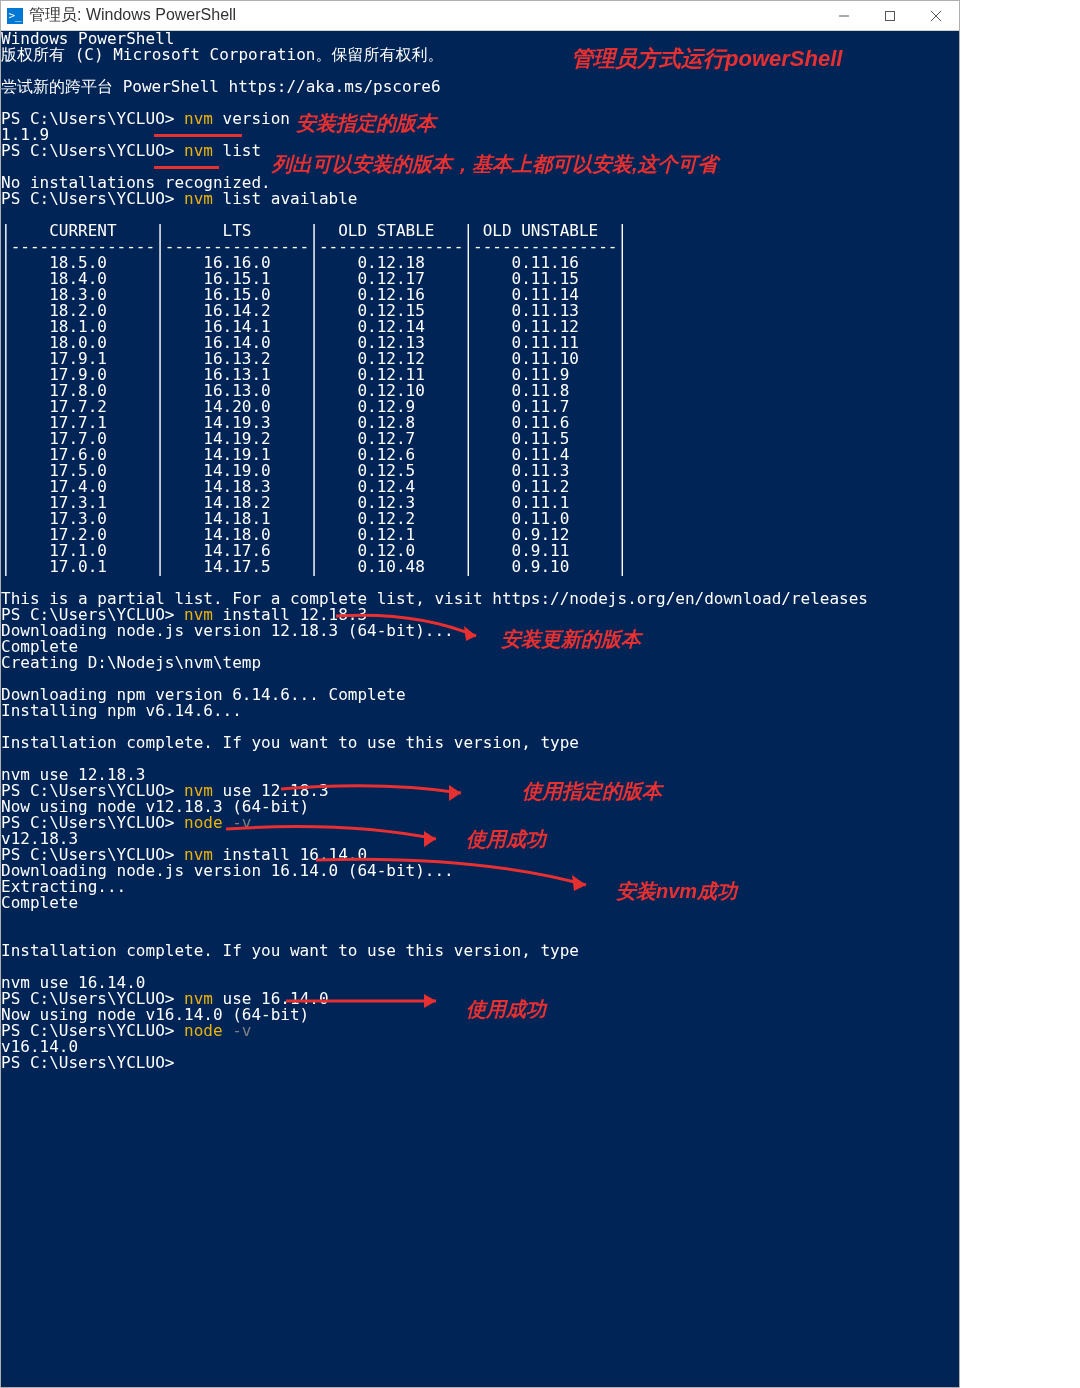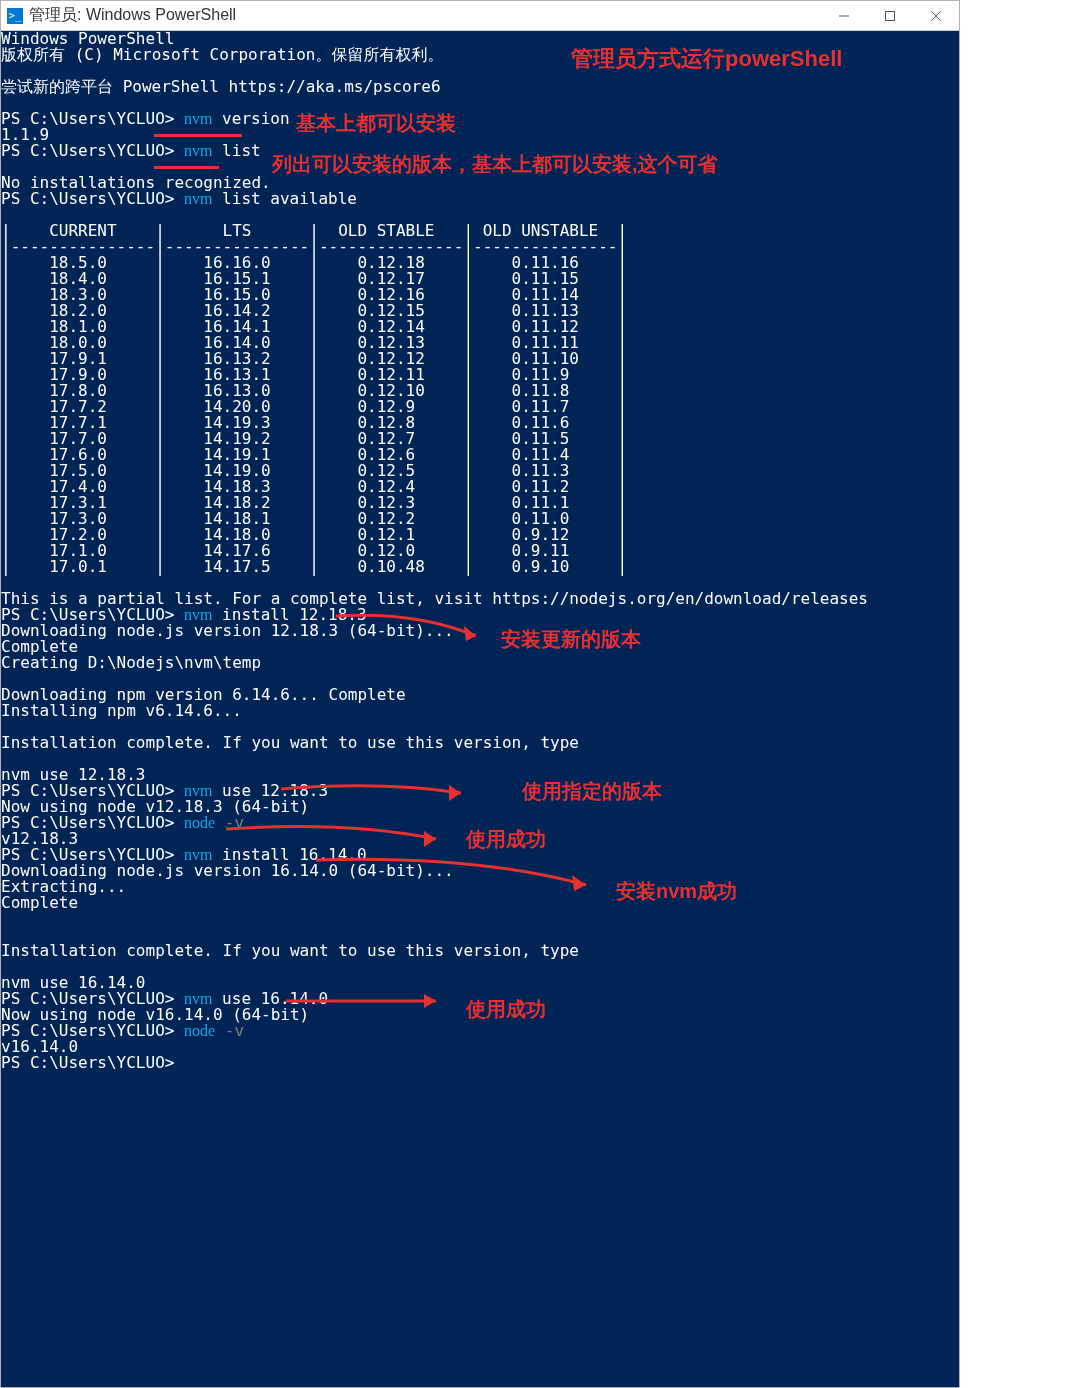--- a/index.html
+++ b/index.html
@@ -61,30 +61,31 @@
     padding: 0;
     overflow: hidden;
   }
   .term .scroll {
     position: absolute; inset: 0;
     padding: 0 0 0 0;
     letter-spacing: 0;
   }
   .s-white  { color: #ffffff; }
   .s-gray   { color: #808080; }
-  .s-yellow { color: #0ea5e9; font-family: Liberation Serif, serif; }
+  .s-yellow { color: #eab308; }
   .term .line { display:block; height:16px; }
 
   .anno {
     position: absolute;
     color: #e83030;
     font-family: "SimHei","Microsoft YaHei",sans-serif;
     font-weight: bold;
     font-size: 20px;
     white-space: nowrap;
+    font-style: italic;
   }
   .anno.big { font-size: 22px; }
   svg.arrow { position:absolute; pointer-events:none; }
   svg.arrow path, svg.arrow line { stroke: #e83030; stroke-width: 3; fill: none; }
   svg.arrow .head { fill: #e83030; stroke: none; }
 
   .underline-red {
     position:absolute; height:3px; background:#e83030;
   }
 </style>
@@ -118,21 +119,21 @@
 
   <div class="term">
     <div class="scroll" id="scroll"><span class="line"><span class="s-white">Windows PowerShell</span></span><span class="line"><span class="s-white">版权所有 (C) Microsoft Corporation。保留所有权利。</span></span><span class="line"></span><span class="line"><span class="s-white">尝试新的跨平台 PowerShell https://aka.ms/pscore6</span></span><span class="line"></span><span class="line"><span class="s-white">PS C:\Users\YCLUO&gt; </span><span class="s-yellow">nvm</span><span class="s-white"> version</span></span><span class="line"><span class="s-white">1.1.9</span></span><span class="line"><span class="s-white">PS C:\Users\YCLUO&gt; </span><span class="s-yellow">nvm</span><span class="s-white"> list</span></span><span class="line"></span><span class="line"><span class="s-white">No installations recognized.</span></span><span class="line"><span class="s-white">PS C:\Users\YCLUO&gt; </span><span class="s-yellow">nvm</span><span class="s-white"> list</span><span class="s-white"> available</span></span><span class="line"></span><span class="line"><span class="s-white">|    CURRENT    |      LTS      |  OLD STABLE   | OLD UNSTABLE  |</span></span><span class="line"><span class="s-white">|---------------|---------------|---------------|---------------|</span></span><span class="line"><span class="s-white">|    18.5.0     |    16.16.0    |    0.12.18    |    0.11.16    |</span></span><span class="line"><span class="s-white">|    18.4.0     |    16.15.1    |    0.12.17    |    0.11.15    |</span></span><span class="line"><span class="s-white">|    18.3.0     |    16.15.0    |    0.12.16    |    0.11.14    |</span></span><span class="line"><span class="s-white">|    18.2.0     |    16.14.2    |    0.12.15    |    0.11.13    |</span></span><span class="line"><span class="s-white">|    18.1.0     |    16.14.1    |    0.12.14    |    0.11.12    |</span></span><span class="line"><span class="s-white">|    18.0.0     |    16.14.0    |    0.12.13    |    0.11.11    |</span></span><span class="line"><span class="s-white">|    17.9.1     |    16.13.2    |    0.12.12    |    0.11.10    |</span></span><span class="line"><span class="s-white">|    17.9.0     |    16.13.1    |    0.12.11    |    0.11.9     |</span></span><span class="line"><span class="s-white">|    17.8.0     |    16.13.0    |    0.12.10    |    0.11.8     |</span></span><span class="line"><span class="s-white">|    17.7.2     |    14.20.0    |    0.12.9     |    0.11.7     |</span></span><span class="line"><span class="s-white">|    17.7.1     |    14.19.3    |    0.12.8     |    0.11.6     |</span></span><span class="line"><span class="s-white">|    17.7.0     |    14.19.2    |    0.12.7     |    0.11.5     |</span></span><span class="line"><span class="s-white">|    17.6.0     |    14.19.1    |    0.12.6     |    0.11.4     |</span></span><span class="line"><span class="s-white">|    17.5.0     |    14.19.0    |    0.12.5     |    0.11.3     |</span></span><span class="line"><span class="s-white">|    17.4.0     |    14.18.3    |    0.12.4     |    0.11.2     |</span></span><span class="line"><span class="s-white">|    17.3.1     |    14.18.2    |    0.12.3     |    0.11.1     |</span></span><span class="line"><span class="s-white">|    17.3.0     |    14.18.1    |    0.12.2     |    0.11.0     |</span></span><span class="line"><span class="s-white">|    17.2.0     |    14.18.0    |    0.12.1     |    0.9.12     |</span></span><span class="line"><span class="s-white">|    17.1.0     |    14.17.6    |    0.12.0     |    0.9.11     |</span></span><span class="line"><span class="s-white">|    17.0.1     |    14.17.5    |    0.10.48    |    0.9.10     |</span></span><span class="line"></span><span class="line"><span class="s-white">This is a partial list. For a complete list, visit https://nodejs.org/en/download/releases</span></span><span class="line"><span class="s-white">PS C:\Users\YCLUO&gt; </span><span class="s-yellow">nvm</span><span class="s-white"> install</span><span class="s-white"> 12.18.3</span></span><span class="line"><span class="s-white">Downloading node.js version 12.18.3 (64-bit)...</span></span><span class="line"><span class="s-white">Complete</span></span><span class="line"><span class="s-white">Creating D:\Nodejs\nvm\temp</span></span><span class="line"></span><span class="line"><span class="s-white">Downloading npm version 6.14.6... Complete</span></span><span class="line"><span class="s-white">Installing npm v6.14.6...</span></span><span class="line"></span><span class="line"><span class="s-white">Installation complete. If you want to use this version, type</span></span><span class="line"></span><span class="line"><span class="s-white">nvm use 12.18.3</span></span><span class="line"><span class="s-white">PS C:\Users\YCLUO&gt; </span><span class="s-yellow">nvm</span><span class="s-white"> use</span><span class="s-white"> 12.18.3</span></span><span class="line"><span class="s-white">Now using node v12.18.3 (64-bit)</span></span><span class="line"><span class="s-white">PS C:\Users\YCLUO&gt; </span><span class="s-yellow">node</span><span class="s-gray"> -v</span></span><span class="line"><span class="s-white">v12.18.3</span></span><span class="line"><span class="s-white">PS C:\Users\YCLUO&gt; </span><span class="s-yellow">nvm</span><span class="s-white"> install</span><span class="s-white"> 16.14.0</span></span><span class="line"><span class="s-white">Downloading node.js version 16.14.0 (64-bit)...</span></span><span class="line"><span class="s-white">Extracting...</span></span><span class="line"><span class="s-white">Complete</span></span><span class="line"></span><span class="line"></span><span class="line"><span class="s-white">Installation complete. If you want to use this version, type</span></span><span class="line"></span><span class="line"><span class="s-white">nvm use 16.14.0</span></span><span class="line"><span class="s-white">PS C:\Users\YCLUO&gt; </span><span class="s-yellow">nvm</span><span class="s-white"> use</span><span class="s-white"> 16.14.0</span></span><span class="line"><span class="s-white">Now using node v16.14.0 (64-bit)</span></span><span class="line"><span class="s-white">PS C:\Users\YCLUO&gt; </span><span class="s-yellow">node</span><span class="s-gray"> -v</span></span><span class="line"><span class="s-white">v16.14.0</span></span><span class="line"><span class="s-white">PS C:\Users\YCLUO&gt; </span></span></div>
 
     
     <div class="underline-red" style="left:153px; top:103px; width:88px;"></div>
     <div class="underline-red" style="left:153px; top:135px; width:65px;"></div>
 
     
     <div class="anno big" style="left:570px; top:20px;">管理员方式运行powerShell</div>
-    <div class="anno" style="left:295px; top:84px;">基本上都可以安装</div>
+    <div class="anno" style="left:295px; top:84px;">安装指定的版本</div>
     <div class="anno" style="left:271px; top:125px;">列出可以安装的版本，基本上都可以安装,这个可省</div>
     <div class="anno" style="left:500px; top:600px;">安装更新的版本</div>
     <div class="anno" style="left:521px; top:752px;">使用指定的版本</div>
     <div class="anno" style="left:465px; top:800px;">使用成功</div>
     <div class="anno" style="left:615px; top:852px;">安装nvm成功</div>
     <div class="anno" style="left:465px; top:970px;">使用成功</div>
 
     
     <svg class="arrow" style="left:335px; top:580px; width:150px; height:40px;">
       <path d="M0 5 Q 80 0 140 25"></path>

